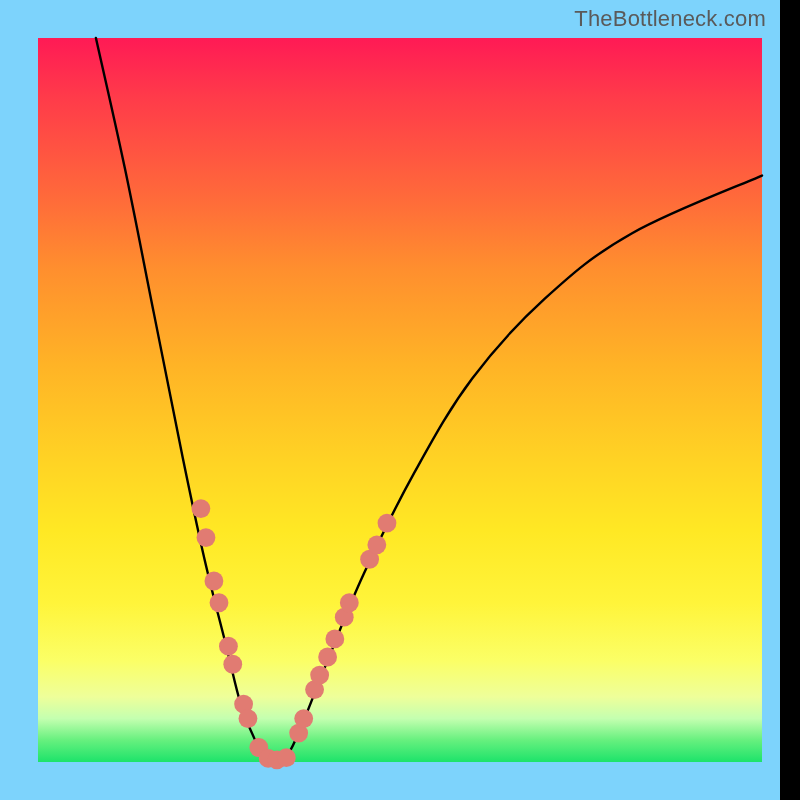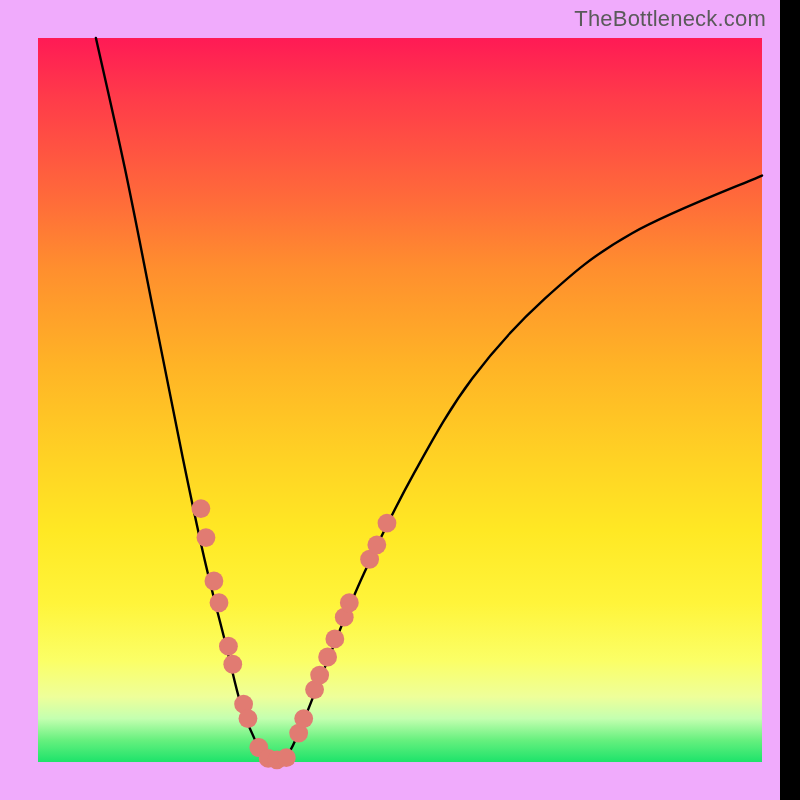--- a/index.html
+++ b/index.html
@@ -8,21 +8,21 @@
     width: 800px;
     height: 800px;
     background: #000;
     overflow: hidden;
     font-family: Arial, Helvetica, sans-serif;
   }
   .stage {
     position: relative;
     width: 780px;
     height: 800px;
-    background: #f0abfc;
+    background: #7dd3fc;
   }
   .plot-area {
     position: absolute;
     left: 38px;
     top: 38px;
     width: 724px;
     height: 724px;
     
     background: linear-gradient(
       to bottom,

